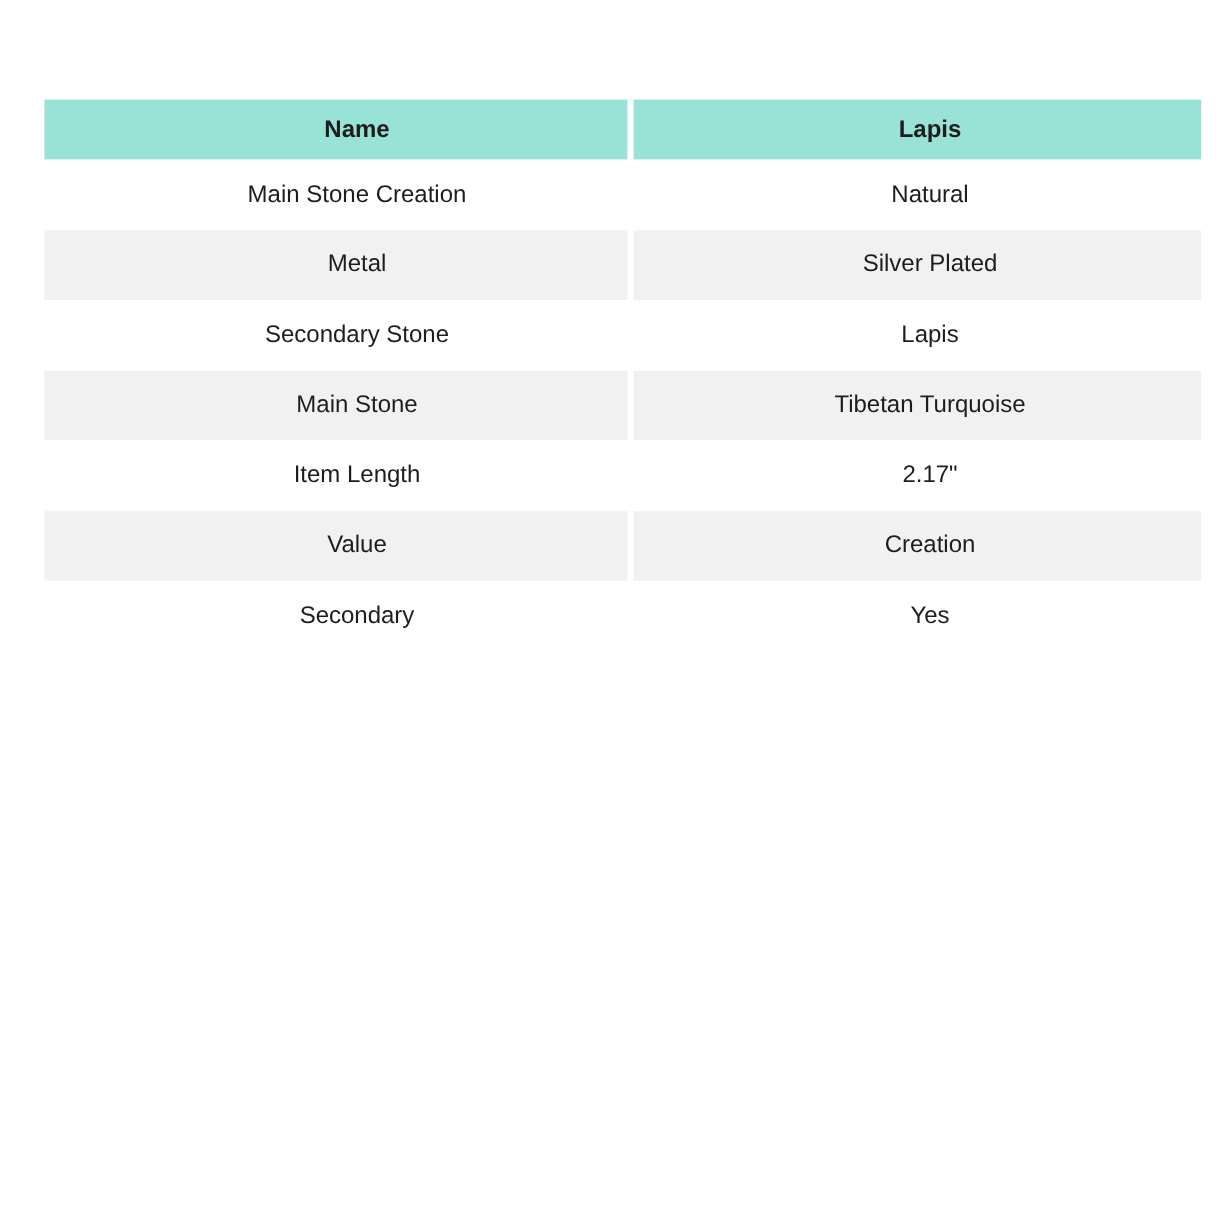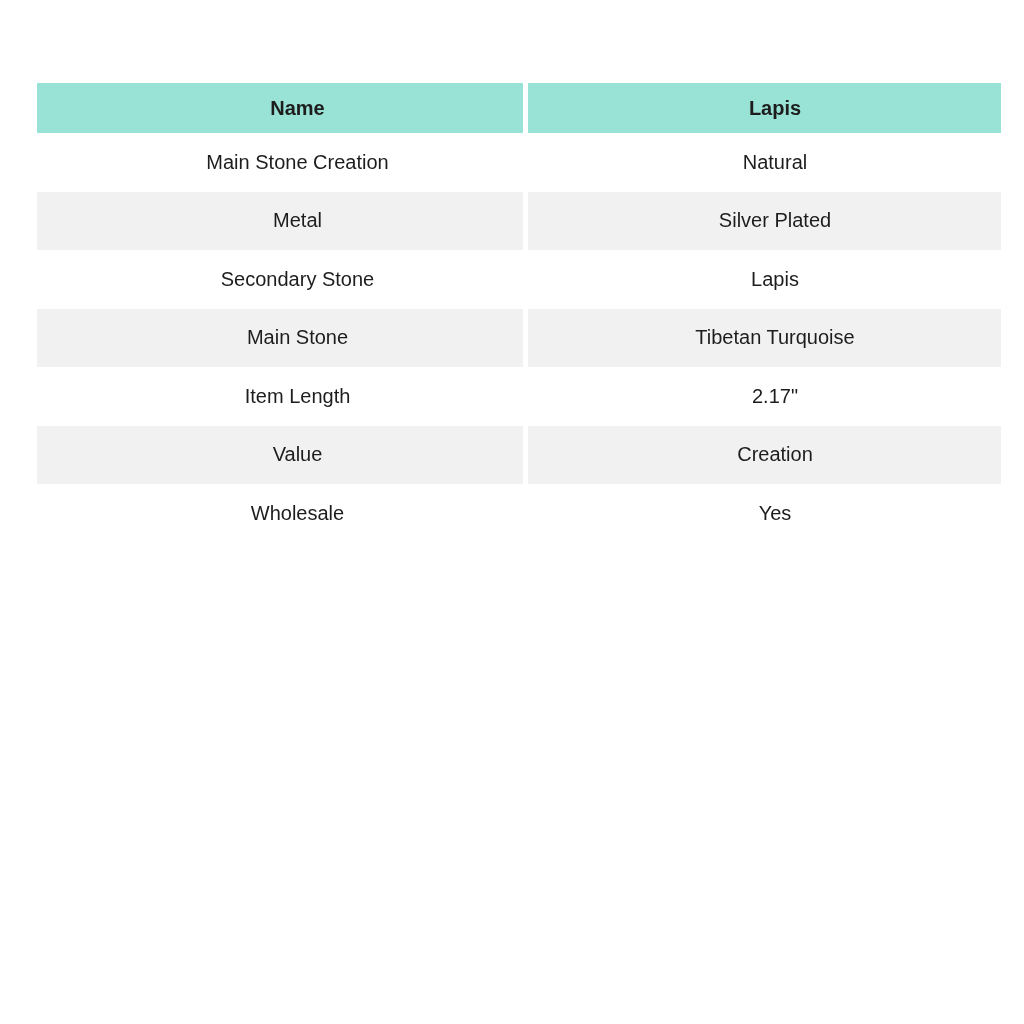--- a/index.html
+++ b/index.html
@@ -103,18 +103,18 @@
         </tr>
         <tr>
           <td class="name-col-cell">Item Length</td>
           <td class="value-col-cell">2.17"</td>
         </tr>
         <tr>
           <td class="name-col-cell">Value</td>
           <td class="value-col-cell">Creation</td>
         </tr>
         <tr>
-          <td class="name-col-cell">Wholesale</td>
+          <td class="name-col-cell">Secondary</td>
           <td class="value-col-cell">Yes</td>
         </tr>
       </tbody>
   </table>
 </div>
 
 </body></html>

